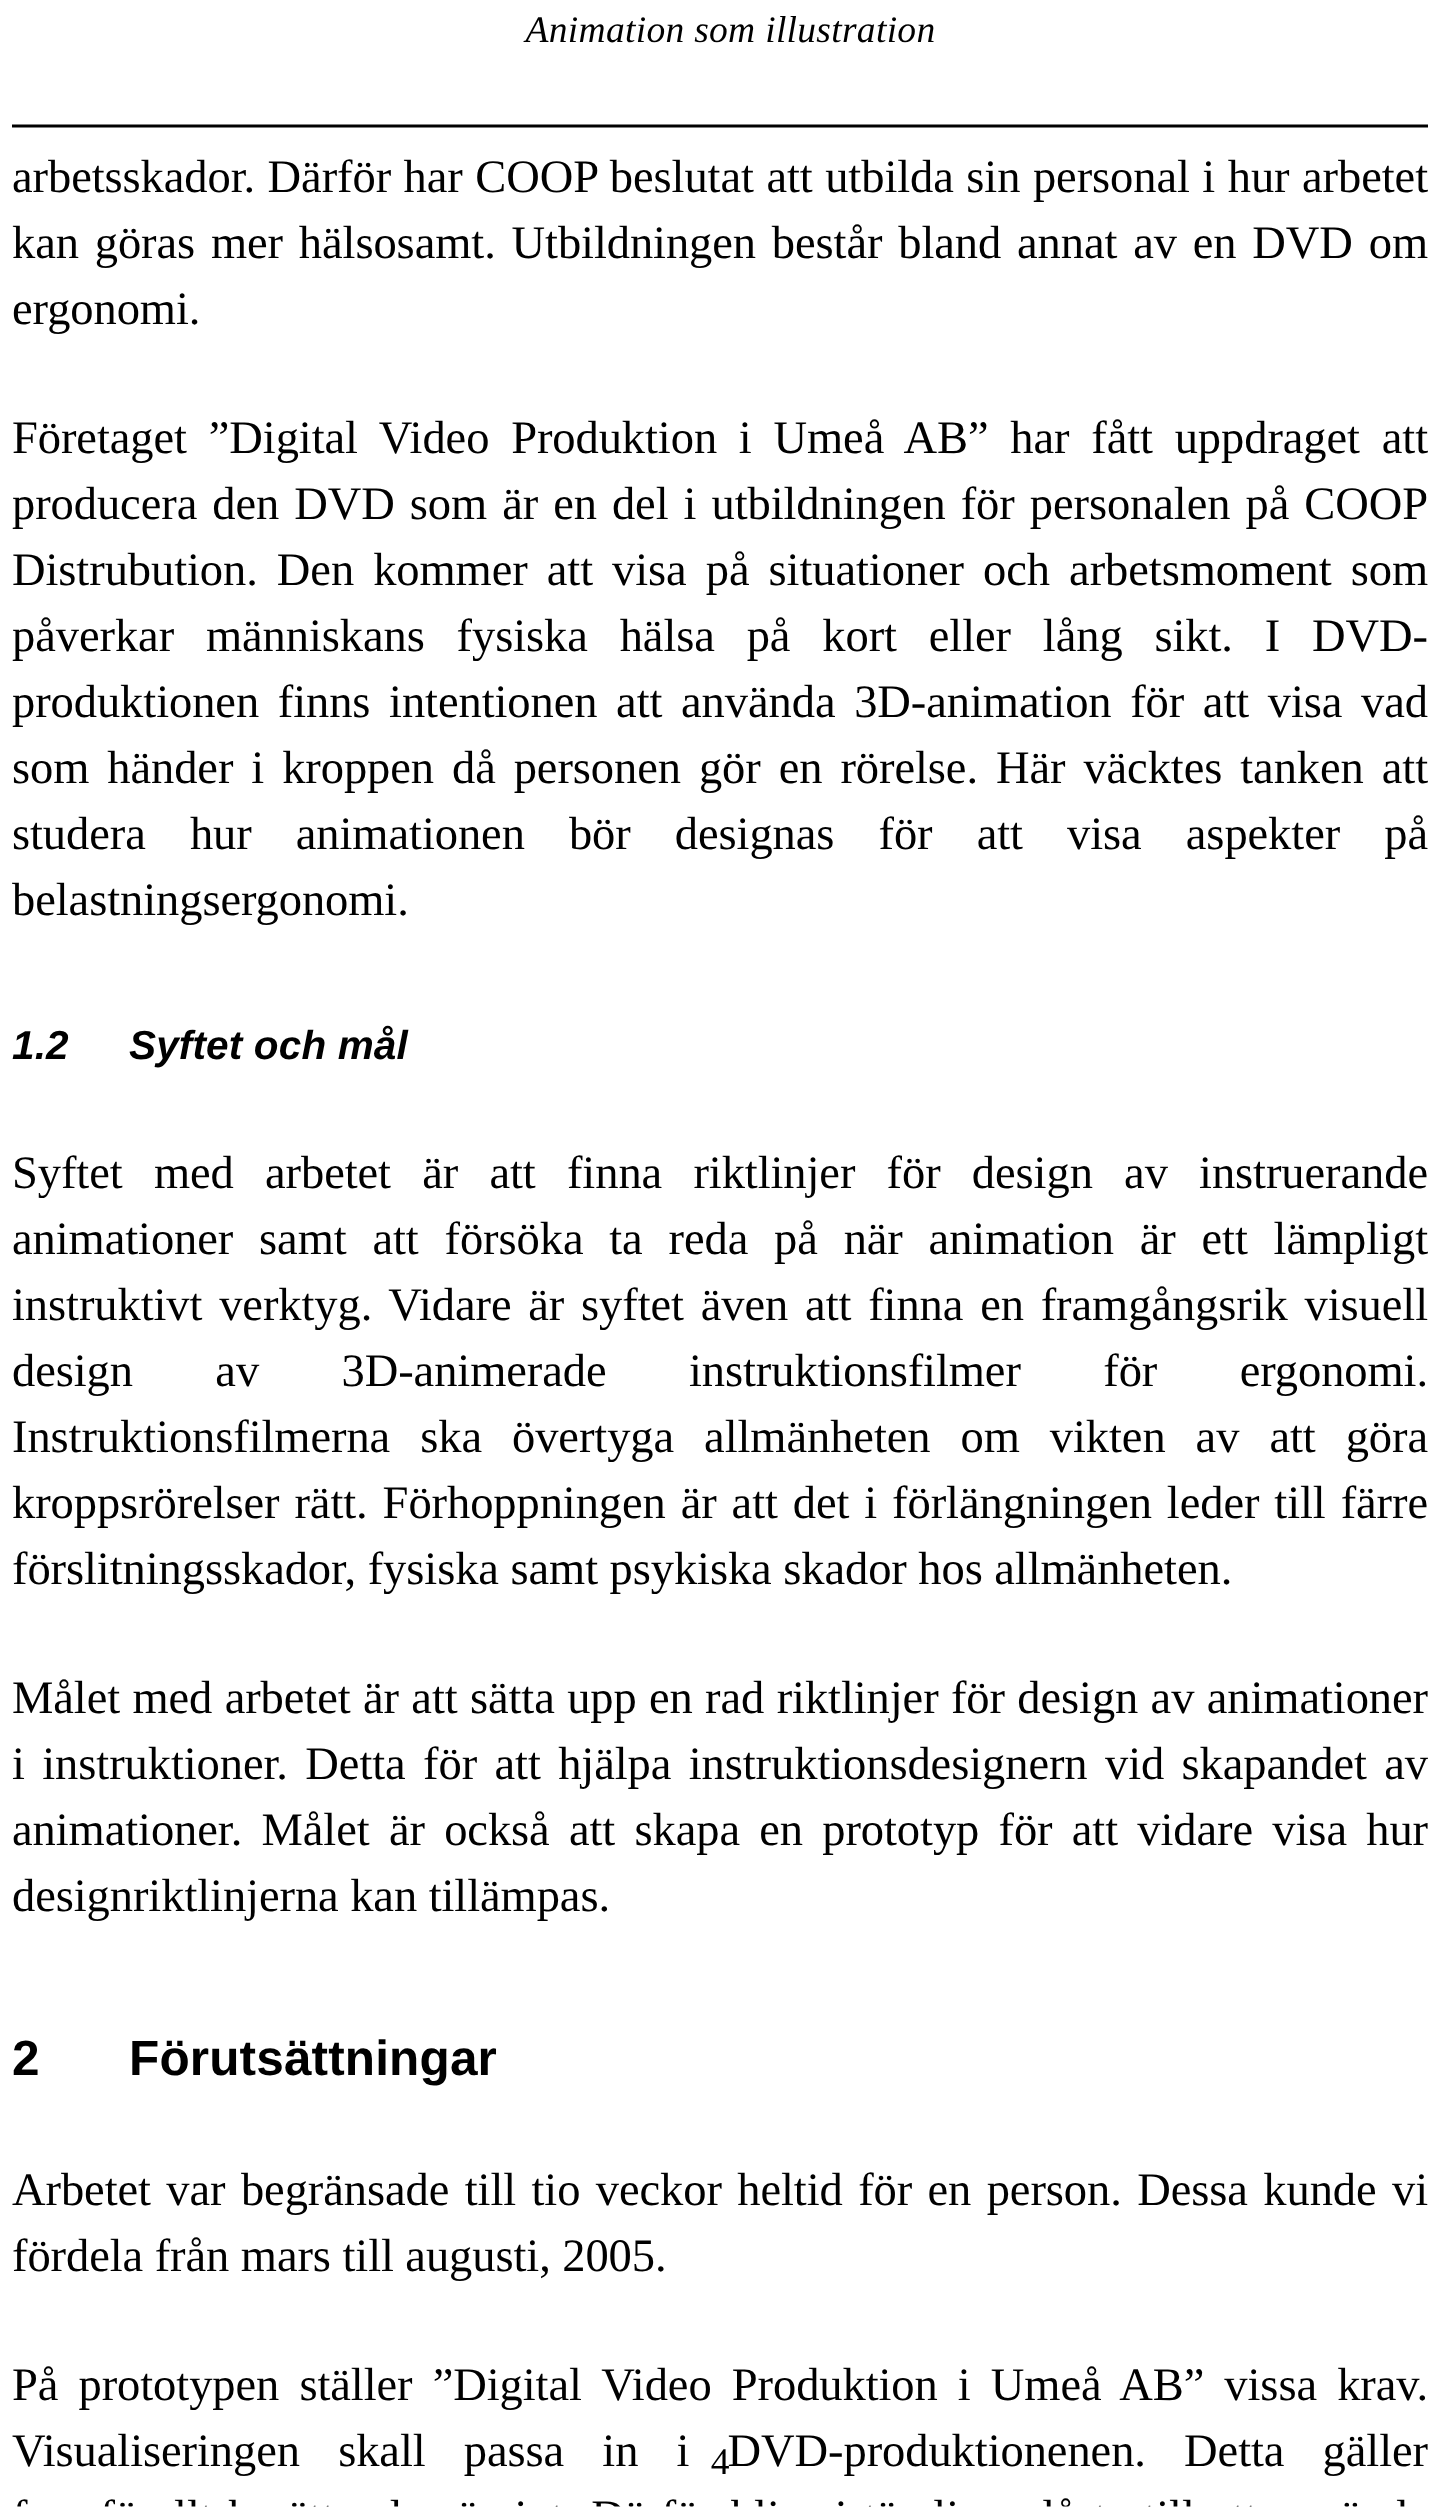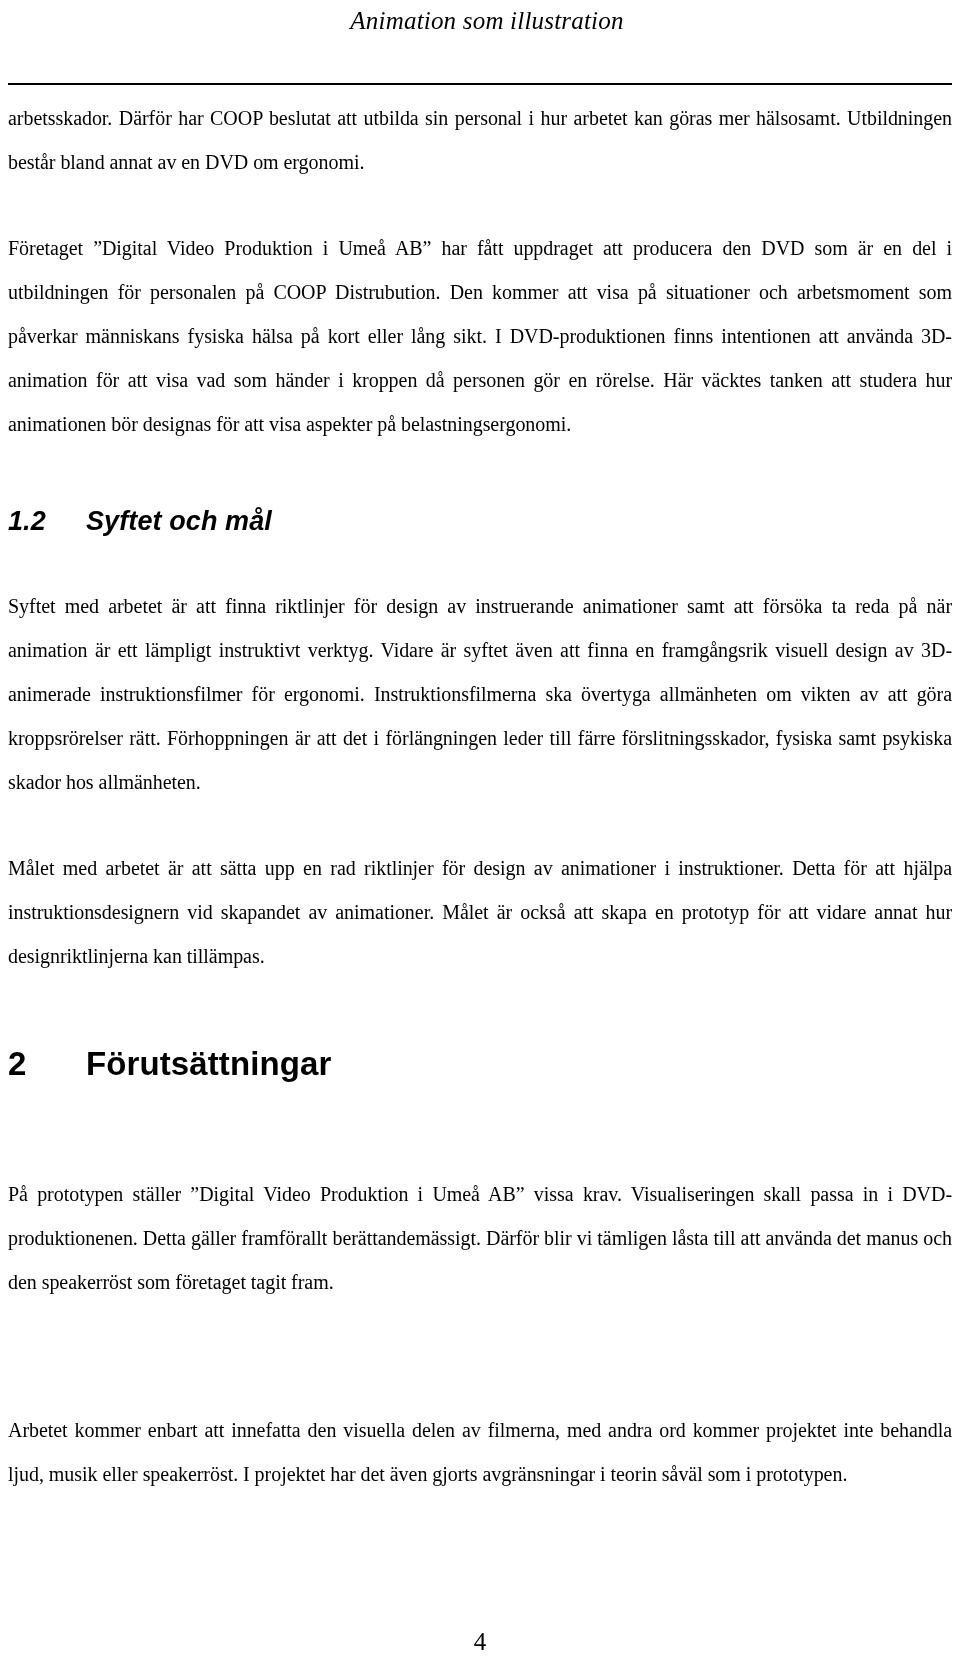--- a/index.html
+++ b/index.html
@@ -58,21 +58,21 @@
   
   .content {
     position: absolute;
     top: 96px;
     left: 8px;
     width: 944px;
   }
 
   p.body {
     margin: 0 0 0 0;
-    font-size: 20px;
+    font-size: 31px;
     line-height: 44px;
     text-align: justify;
     text-justify: inter-word;
     -webkit-hyphens: none;
     hyphens: none;
     letter-spacing: -0.05px;
   }
   .gap-sm { height: 42px; }
   .gap-md { height: 46px; }
   .gap-lg { height: 58px; }
@@ -141,31 +141,32 @@
       <span class="num">1.2</span>
       <span class="ttl">Syftet och mål</span>
     </h3>
 
     <div class="gap-md"></div>
 
     <p class="body">Syftet med arbetet är att finna riktlinjer för design av instruerande animationer samt att försöka ta reda på när animation är ett lämpligt instruktivt verktyg. Vidare är syftet även att finna en framgångsrik visuell design av 3D-animerade instruktionsfilmer för ergonomi. Instruktionsfilmerna ska övertyga allmänheten om vikten av att göra kroppsrörelser rätt. Förhoppningen är att det i förlängningen leder till färre förslitningsskador, fysiska samt psykiska skador hos allmänheten.</p>
 
     <div class="gap-sm"></div>
 
-    <p class="body">Målet med arbetet är att sätta upp en rad riktlinjer för design av animationer i instruktioner. Detta för att hjälpa instruktionsdesignern vid skapandet av animationer. Målet är också att skapa en prototyp för att vidare annat hur designriktlinjerna kan tillämpas.</p>
+    <p class="body">Målet med arbetet är att sätta upp en rad riktlinjer för design av animationer i instruktioner. Detta för att hjälpa instruktionsdesignern vid skapandet av animationer. Målet är också att skapa en prototyp för att vidare visa hur designriktlinjerna kan tillämpas.</p>
 
     <div class="gap-xl"></div>
 
     <h2 class="h2">
       <span class="num">2</span>
       <span class="ttl">Förutsättningar</span>
     </h2>
 
     <div class="gap-md"></div>
 
+    <p class="body">Arbetet var begränsade till tio veckor heltid för en person. Dessa kunde vi fördela från mars till augusti, 2005.</p>
 
     <div class="gap-sm"></div>
 
     <p class="body">På prototypen ställer ”Digital Video Produktion i Umeå AB” vissa krav. Visualiseringen skall passa in i DVD-produktionenen. Detta gäller framförallt berättandemässigt. Därför blir vi tämligen låsta till att använda det manus och den speakerröst som företaget tagit fram.</p>
 
     <div class="gap-lg"></div>
 
 
     <div class="gap-md"></div>
 

